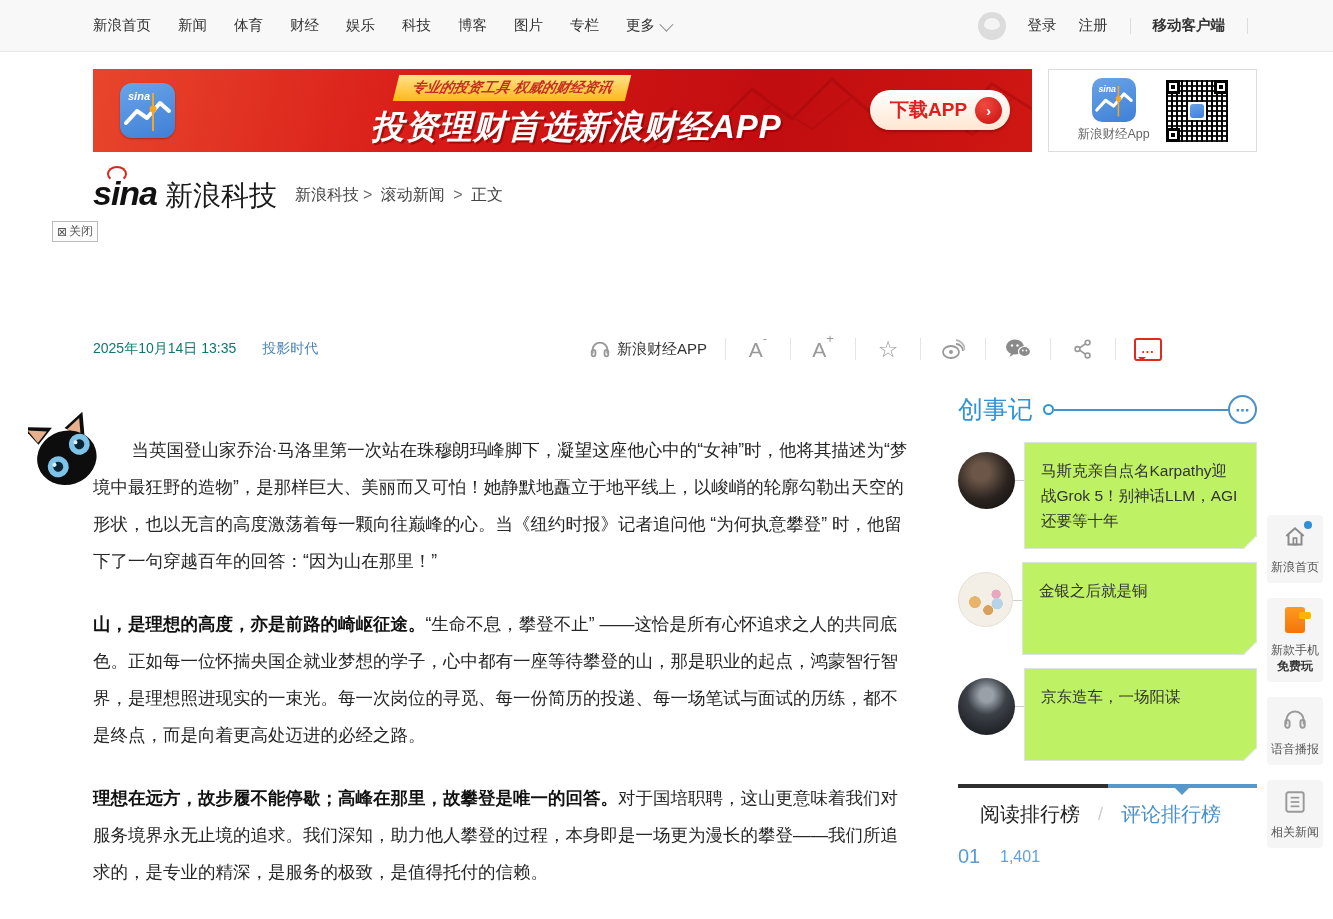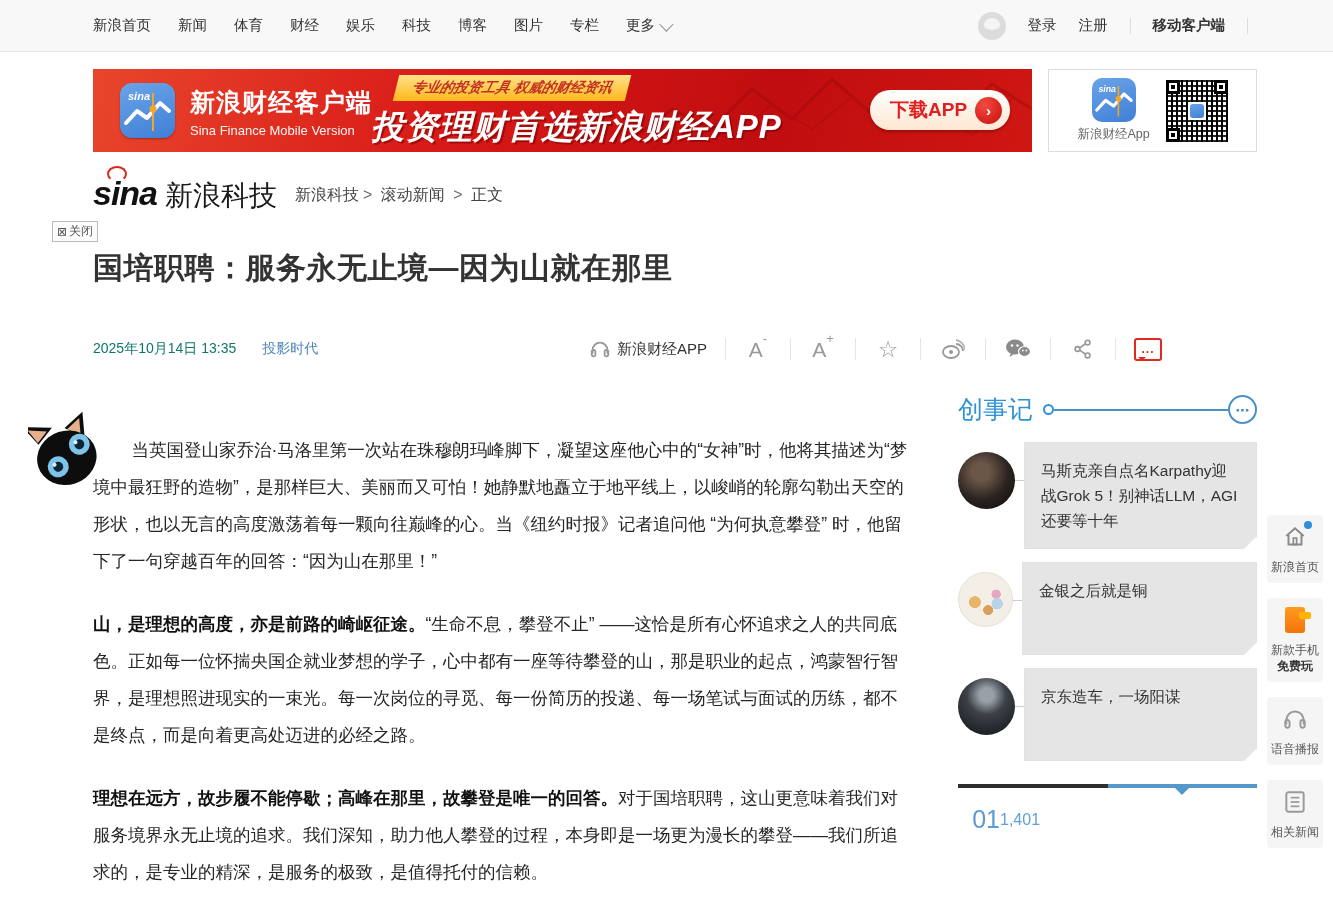--- a/index.html
+++ b/index.html
@@ -92,35 +92,35 @@
   .avatar{width:57px;height:57px;border-radius:50%;flex:none;margin-top:10px;}
   .av1{background:radial-gradient(circle at 40% 35%,#6b5647 0 18%,#2a2320 55%,#0d0b0a 100%);}
   .av2{background:radial-gradient(circle at 50% 30%,#9aa0a8 0 14%,#3c4148 40%,#101114 100%);}
   .av3{width:53px;height:53px;background:
         radial-gradient(circle at 30% 55%,#e8b46a 0 12%,transparent 13%),
         radial-gradient(circle at 55% 70%,#d9a05c 0 10%,transparent 11%),
         radial-gradient(circle at 72% 58%,#b7d3e8 0 11%,transparent 12%),
         radial-gradient(circle at 70% 40%,#e8a7c0 0 9%,transparent 10%),
         #f4efe6;border:1px solid #e5e0d5;}
   .card-link{width:9px;height:1px;background:#ccc;margin-top:38px;flex:none;}
-  .card{flex:1;border:1px solid #e2e2e2;background:#e5e5e5;min-height:93px;box-sizing:border-box;padding:15px 16px;position:relative;cursor:pointer;}
+  .card{flex:1;border:1px solid #e2e2e2;background:#bef264;min-height:93px;box-sizing:border-box;padding:15px 16px;position:relative;cursor:pointer;}
   .card::after{content:'';position:absolute;right:-9px;bottom:-9px;width:17px;height:17px;background:#fff;border-left:1px solid #e2e2e2;transform:rotate(45deg);}
   .card .t{font-size:15.5px;line-height:25px;color:#333;}
   .rank-bar{margin-top:23px;display:flex;height:4px;}
   .rank-bar .dark{width:50%;background:#2f2f2f;}
   .rank-bar .blue{width:50%;background:#5599cc;position:relative;}
   .rank-bar .blue::after{content:'';position:absolute;left:50%;top:4px;margin-left:-7px;border:7px solid transparent;border-top-color:#5599cc;}
   .rank-tabs{margin-top:13px;display:flex;align-items:center;padding-left:22px;}
   .rt-read{font-size:20px;color:#222;cursor:pointer;}
   .rt-sep{font-size:18px;color:#ccc;margin:0 18px;}
   .rt-comment{font-size:20px;color:#4a90c8;cursor:pointer;}
   .rank-list{margin-top:4px;}
   .rank-item{display:flex;align-items:center;padding:13px 0;border-bottom:1px solid #ededed;cursor:pointer;}
   .rank-item:last-child{border-bottom:none;}
-  .rk-num{width:42px;font-size:25px;color:#5a9bd3;flex:none;text-align:right;}
+  .rk-num{width:42px;font-size:20px;color:#5a9bd3;flex:none;}
   .rk-title{flex:1;font-size:15px;line-height:25px;color:#333;padding-right:8px;}
   .rk-count{font-size:16px;color:#64a0d8;flex:none;}
 
   
   .floatbar{position:absolute;left:1267px;top:515px;width:56px;display:flex;flex-direction:column;gap:15px;}
   .fb-item{background:#f5f5f5;border-radius:4px;padding:9px 3px 8px;text-align:center;cursor:pointer;}
   .fb-item .lbl{font-size:12px;color:#555;margin-top:5px;line-height:16px;}
   .fb-item .lbl .b2{font-weight:bold;color:#333;display:block;}
   .fb-ico{position:relative;display:inline-block;height:26px;}
   .bluedot{position:absolute;right:-4px;top:-3px;width:8px;height:8px;border-radius:50%;background:#2f8fd8;}
@@ -164,24 +164,20 @@
       <polyline points="20,80 60,55 100,70 140,35 180,60 220,28 260,58 300,38 340,66 380,30" fill="none" stroke="#a00a0c" stroke-width="2"></polyline>
     </svg>
     <div class="bn-appicon">
       <svg width="55" height="55" viewBox="0 0 55 55">
         <text x="8" y="17" font-size="11" font-style="italic" font-weight="bold" fill="#fff">sina</text>
         <polyline points="6,40 17,28 27,35 40,20 49,28" fill="none" stroke="#fff" stroke-width="4" stroke-linecap="round" stroke-linejoin="round"></polyline>
         <line x1="33" y1="10" x2="33" y2="48" stroke="#f5a623" stroke-width="2"></line>
         <circle cx="33" cy="26" r="3.5" fill="#f5a623"></circle>
       </svg>
     </div>
-    <div class="bn-apptext">
-      <div class="cn">新浪财经客户端</div>
-      <div class="en">Sina Finance Mobile Version</div>
-    </div>
     <div class="bn-ribbon">专业的投资工具 权威的财经资讯</div>
     <div class="bn-headline">投资理财首选新浪财经APP</div>
     <div class="bn-btn">
       <span class="t">下载APP</span>
       <span class="c">›</span>
     </div>
   </div>
 
   <div class="qrpanel">
     <div class="qp-app">
@@ -213,21 +209,20 @@
       <a>滚动新闻</a> <span class="sep">&gt;</span>
       <a>正文</a>
     </span>
   </div>
 
   <div class="closebtn">
     <span>⊠</span>
       <span>关闭</span>
   </div>
 
-  <h1 class="title" style="margin:0;">国培职聘：服务永无止境—因为山就在那里</h1>
 
   <div class="metarow">
     <span class="date">2025年10月14日 13:35</span>
     <a class="source">投影时代</a>
     <div class="tools">
       <span class="tool app">
         <svg width="22" height="22" viewBox="0 0 24 24">
           <path d="M4 17 v-4 a8 8 0 0 1 16 0 v4" fill="none" stroke="#999" stroke-width="2"></path>
           <rect x="3" y="13" width="4" height="7" rx="2" fill="none" stroke="#999" stroke-width="2"></rect>
           <rect x="17" y="13" width="4" height="7" rx="2" fill="none" stroke="#999" stroke-width="2"></rect>
@@ -341,20 +336,25 @@
           <div class="t">京东造车，一场阳谋</div>
         </div>
       </div>
     </div>
 
     <div class="rank-bar">
       <span class="dark"></span>
         <span class="blue"></span>
     </div>
 
+    <div class="rank-tabs">
+      <span class="rt-read">阅读排行榜</span>
+      <span class="rt-sep">/</span>
+      <span class="rt-comment">评论排行榜</span>
+    </div>
 
     <div class="rank-list">
       <div class="rank-item">
         <span class="rk-num">01</span>
         <span class="rk-count">1,401</span>
       </div>
 
     </div>
   </div>
 

